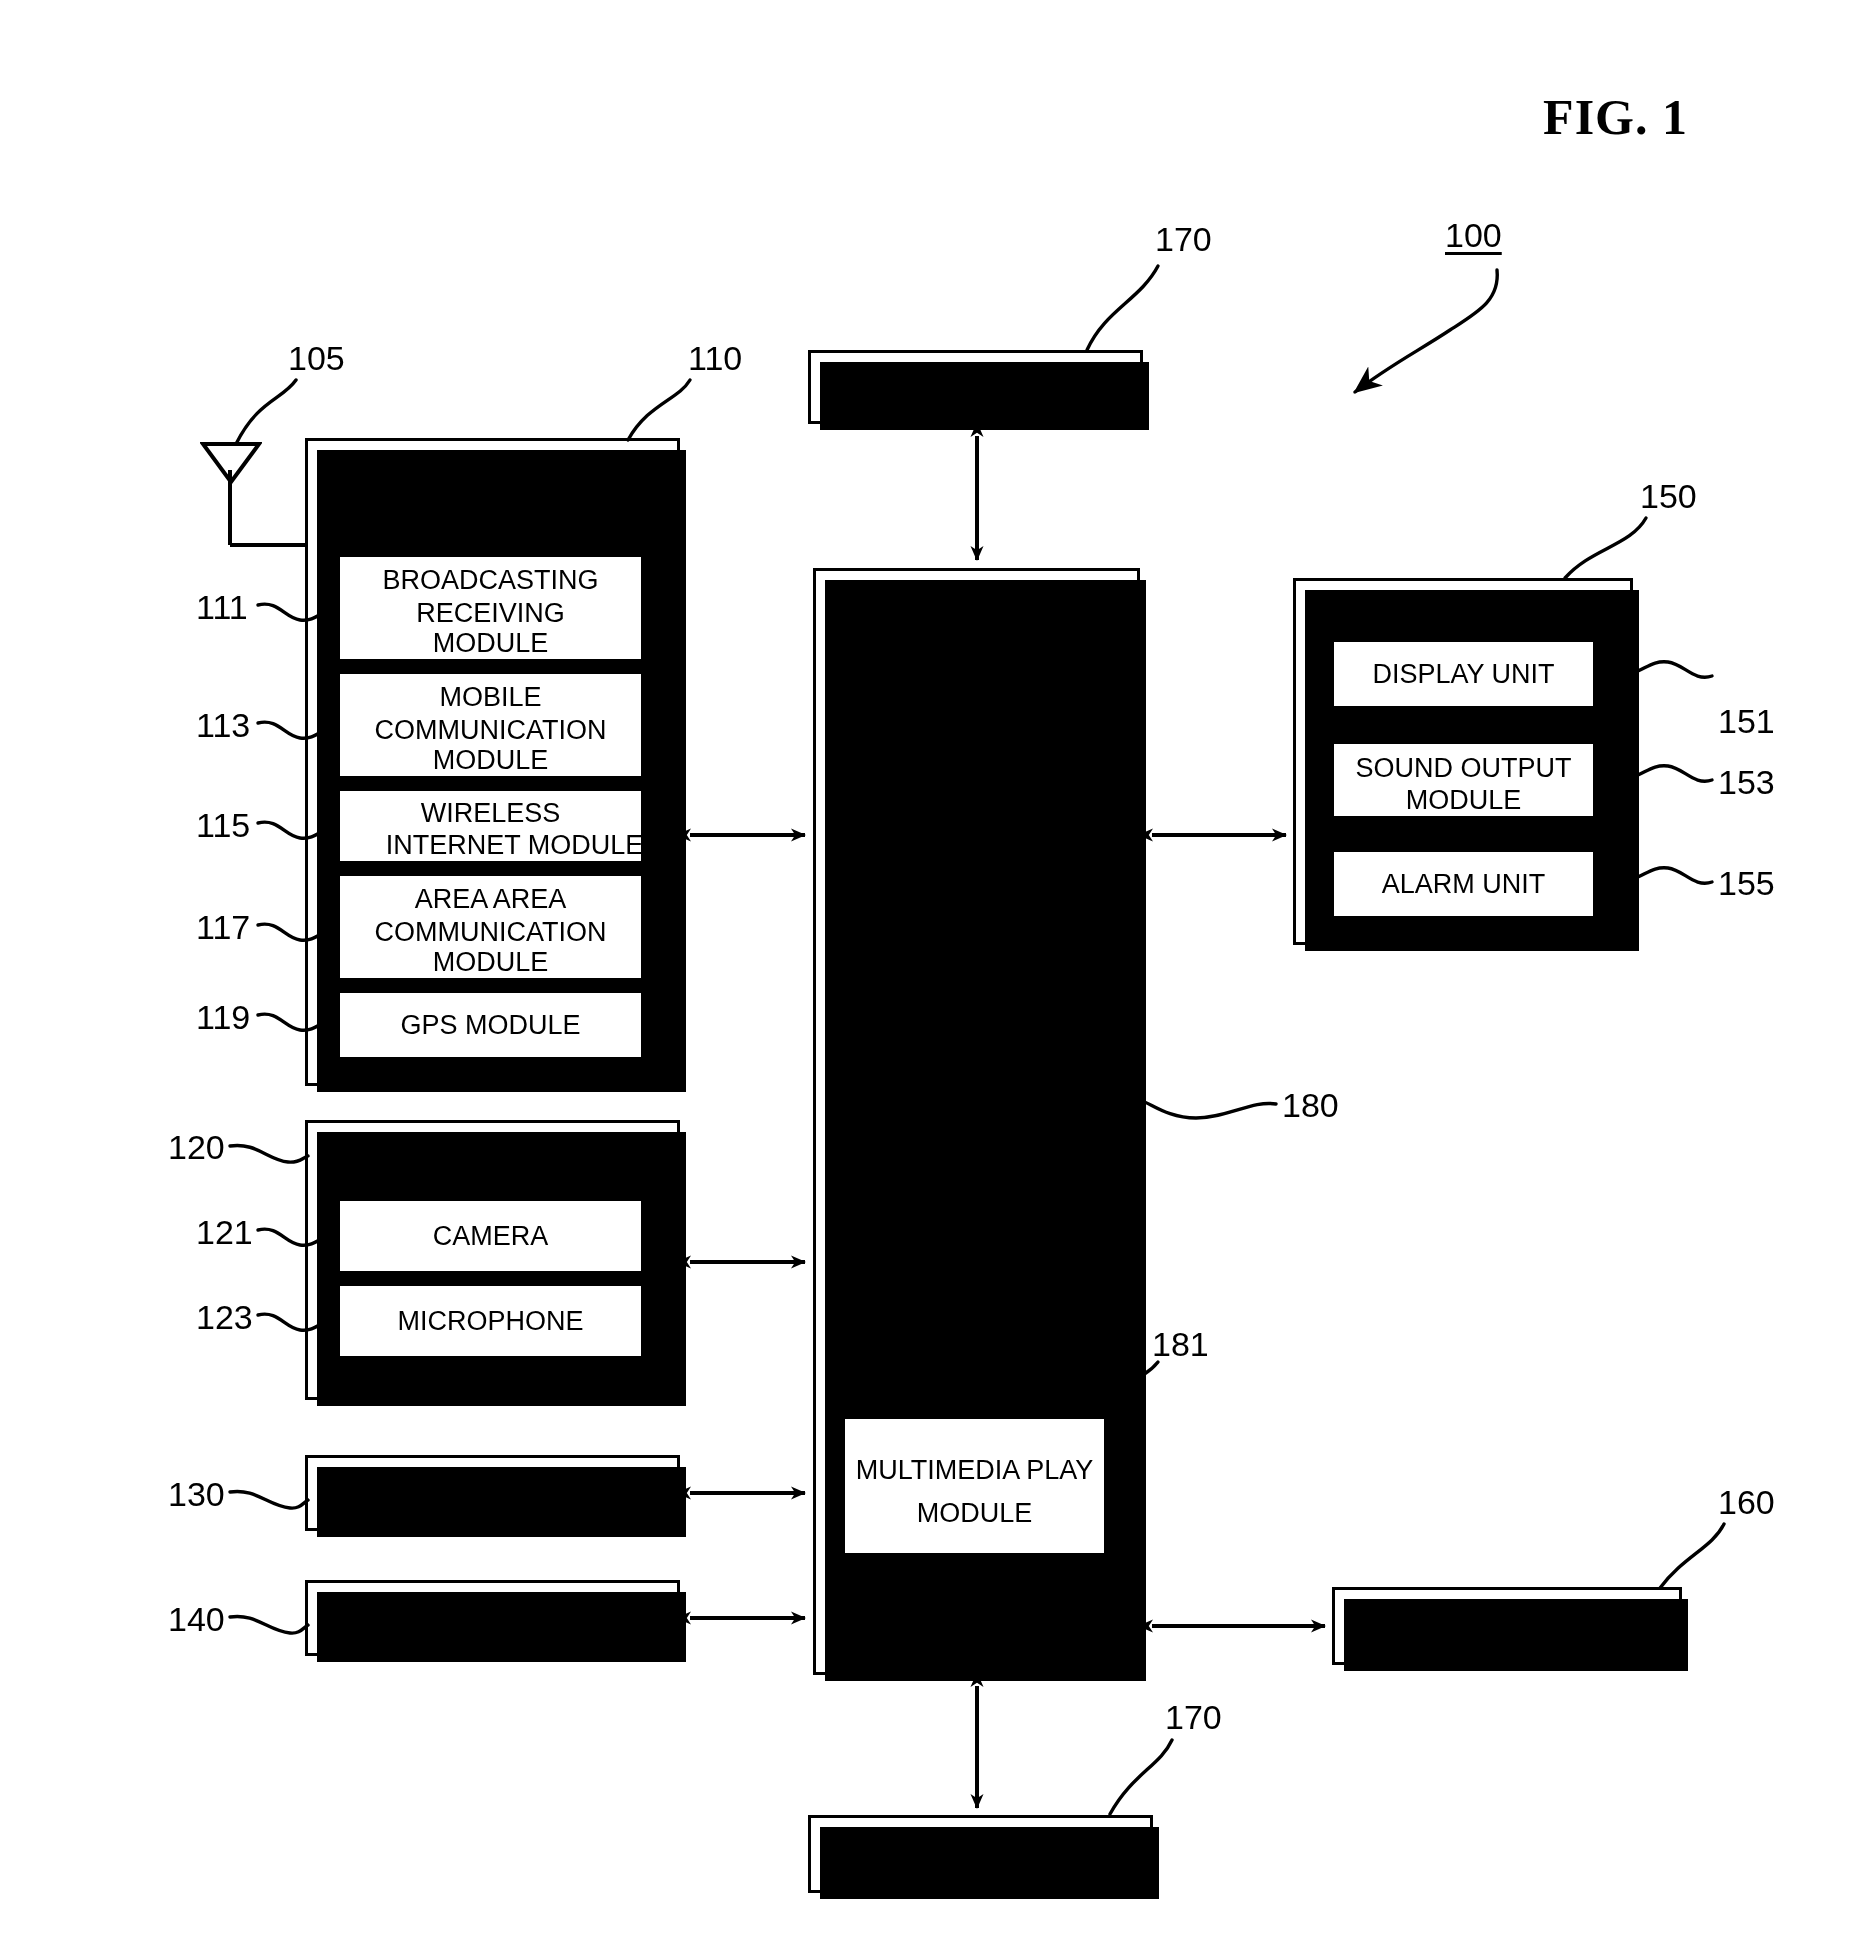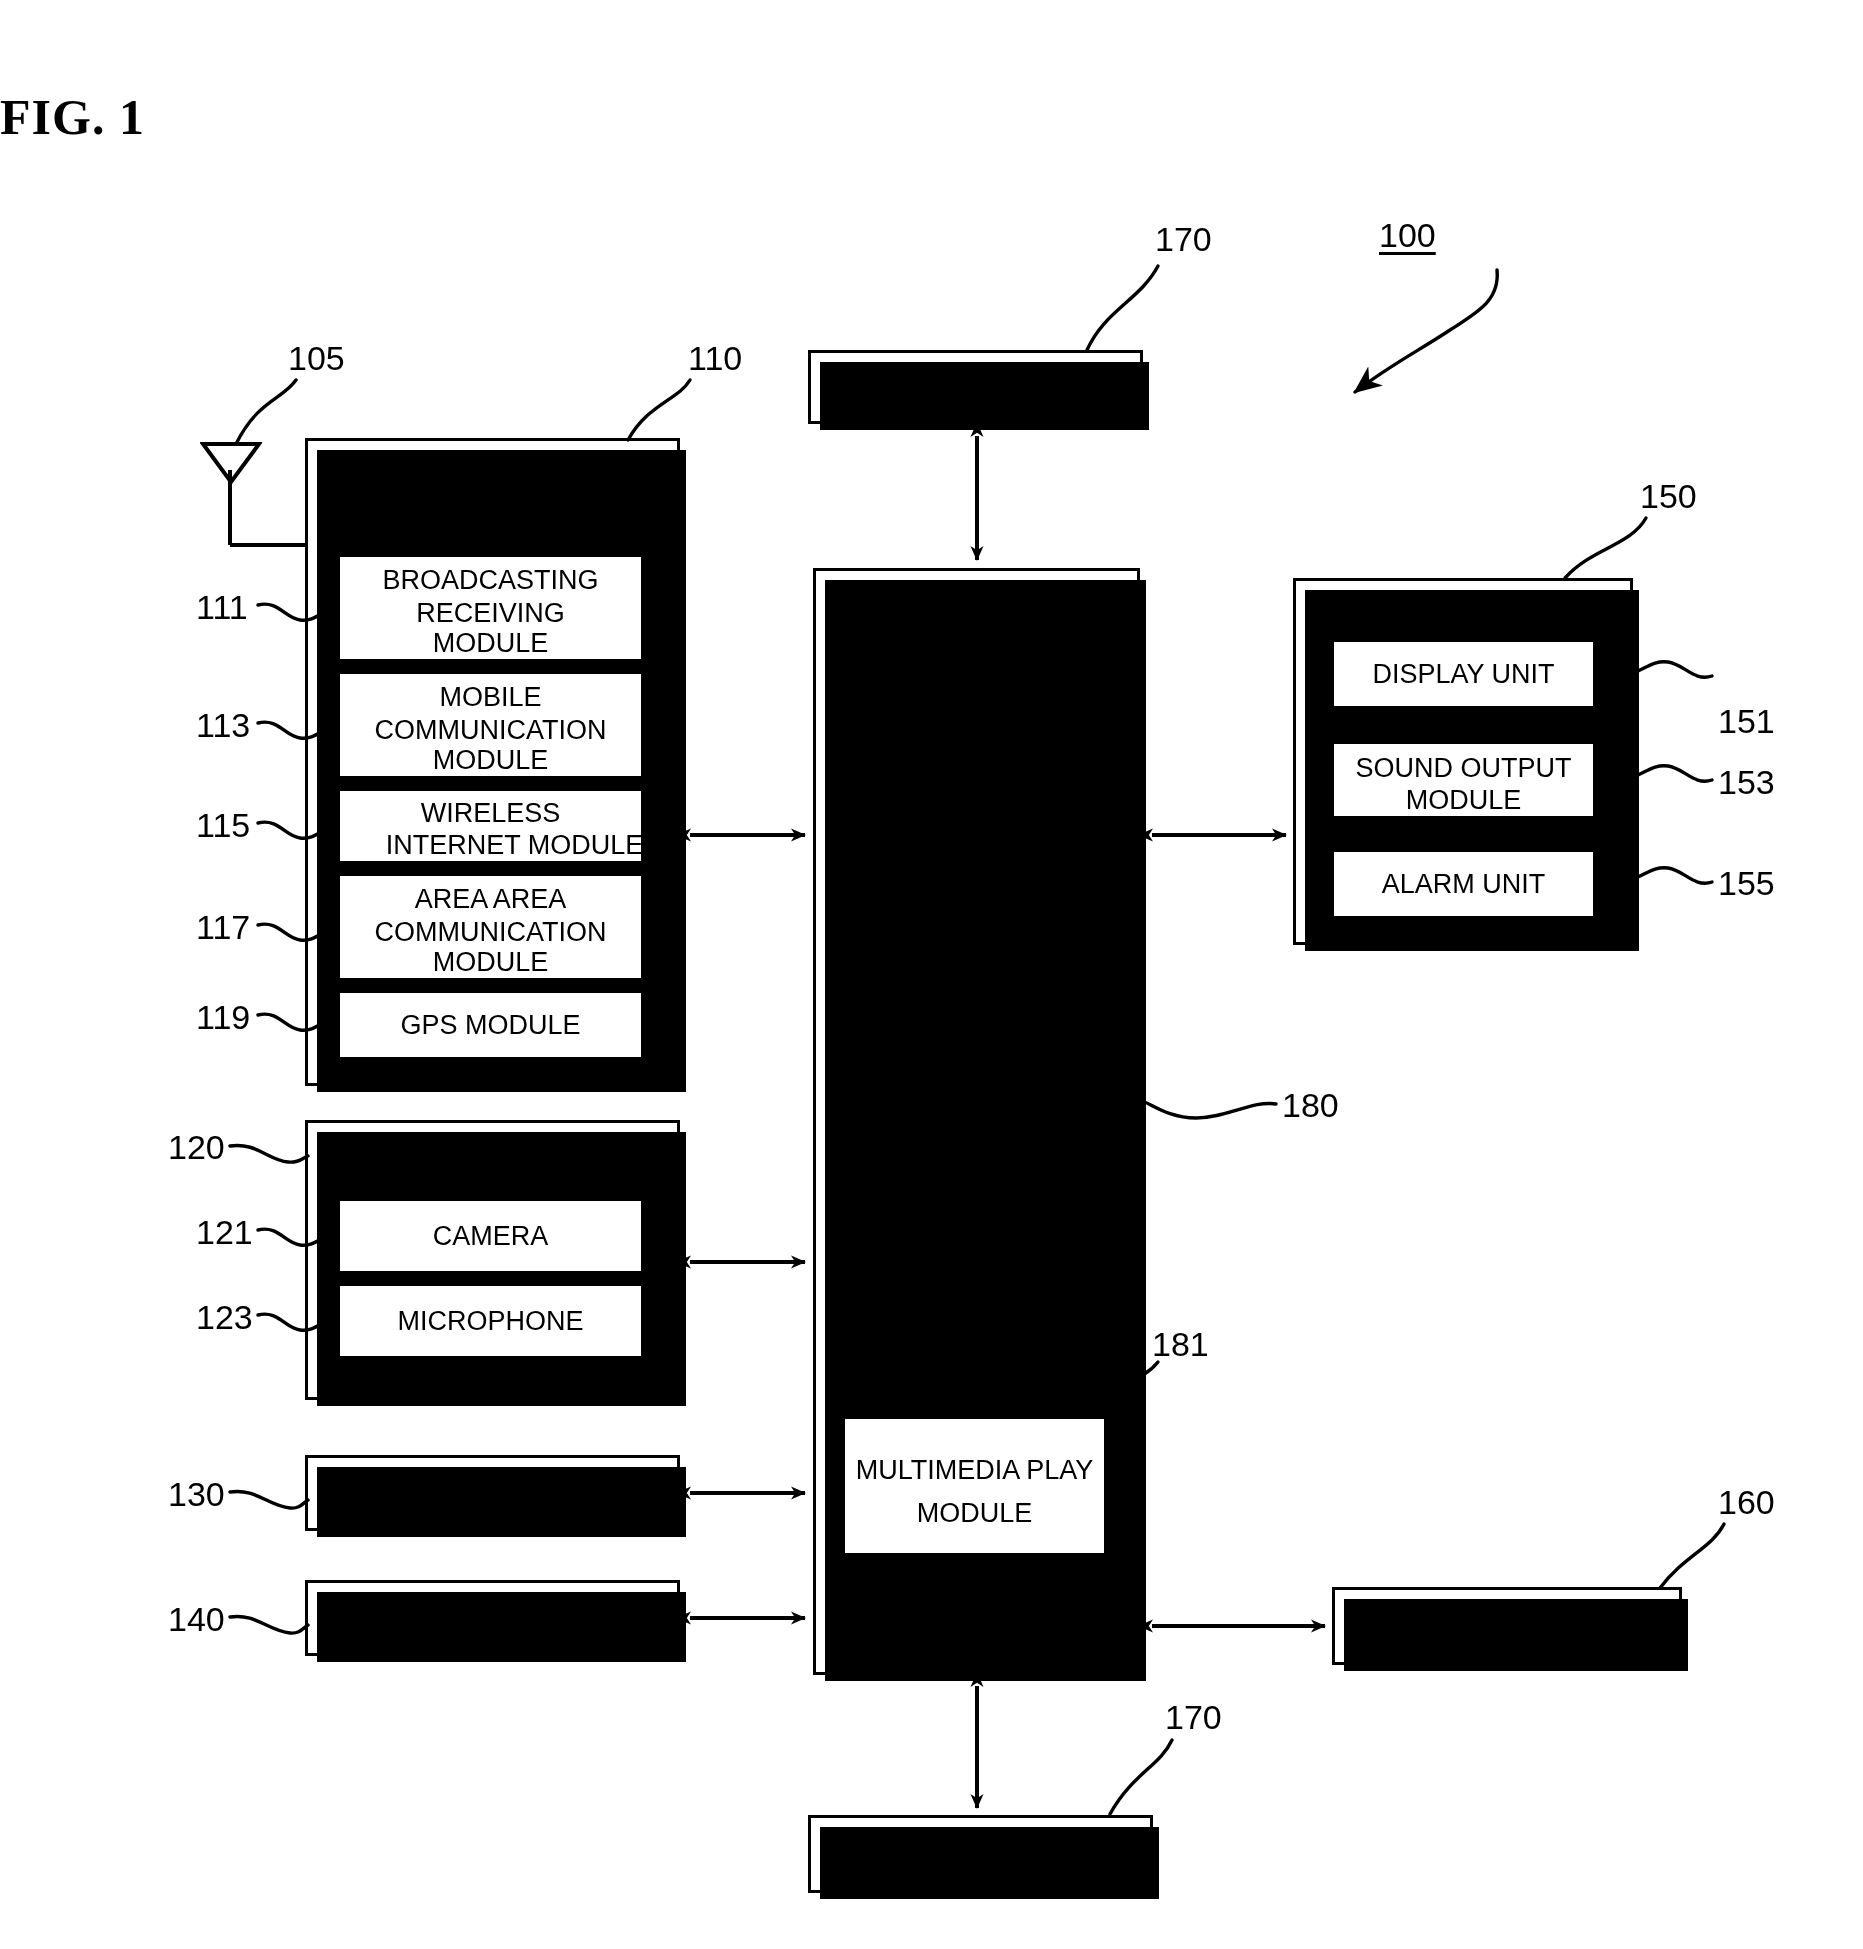--- a/index.html
+++ b/index.html
@@ -18,21 +18,21 @@
     background: #ffffff;
     overflow: hidden;
   }
 
   
   .fig-title {
     position: absolute;
     left: 0;
     top: 88px;
     width: 1688px;
-    text-align: left;
+    text-align: right;
     font-family: "Liberation Serif", serif;
     font-weight: bold;
     font-size: 50px;
     letter-spacing: 1px;
     color: #000;
   }
 
   
   .box {
     position: absolute;
@@ -138,21 +138,21 @@
       <path d="M230,470 L230,545"></path>
       <path d="M230,545 L308,545"></path>
     </g>
   </svg>
 
   <div class="box shadow" style="left:808px; top:350px; width:335px; height:74px;">
     <div class="center-label">POWER SUPPLY UNIT</div>
   </div>
   <div class="ref" style="left:1155px; top:222px;">170</div>
 
-  <div class="ref underlined" style="left:1379px; top:218px;text-align:center;">100</div>
+  <div class="ref underlined" style="left:1445px; top:218px;text-align:center;">100</div>
 
   <div style="position:absolute; left:200px; top:440px; width:62px; height:44px;">
     <svg width="62" height="44" viewBox="0 0 62 44">
       <polygon points="3,4 59,4 31,42" fill="none" stroke="#000" stroke-width="4"></polygon>
     </svg>
   </div>
   <div class="ref" style="left:288px; top:341px;">105</div>
 
   <div class="box shadow" style="left:305px; top:438px; width:375px; height:648px;">
     <div class="title-label" style="top:10px;">WIRELESS</div>

